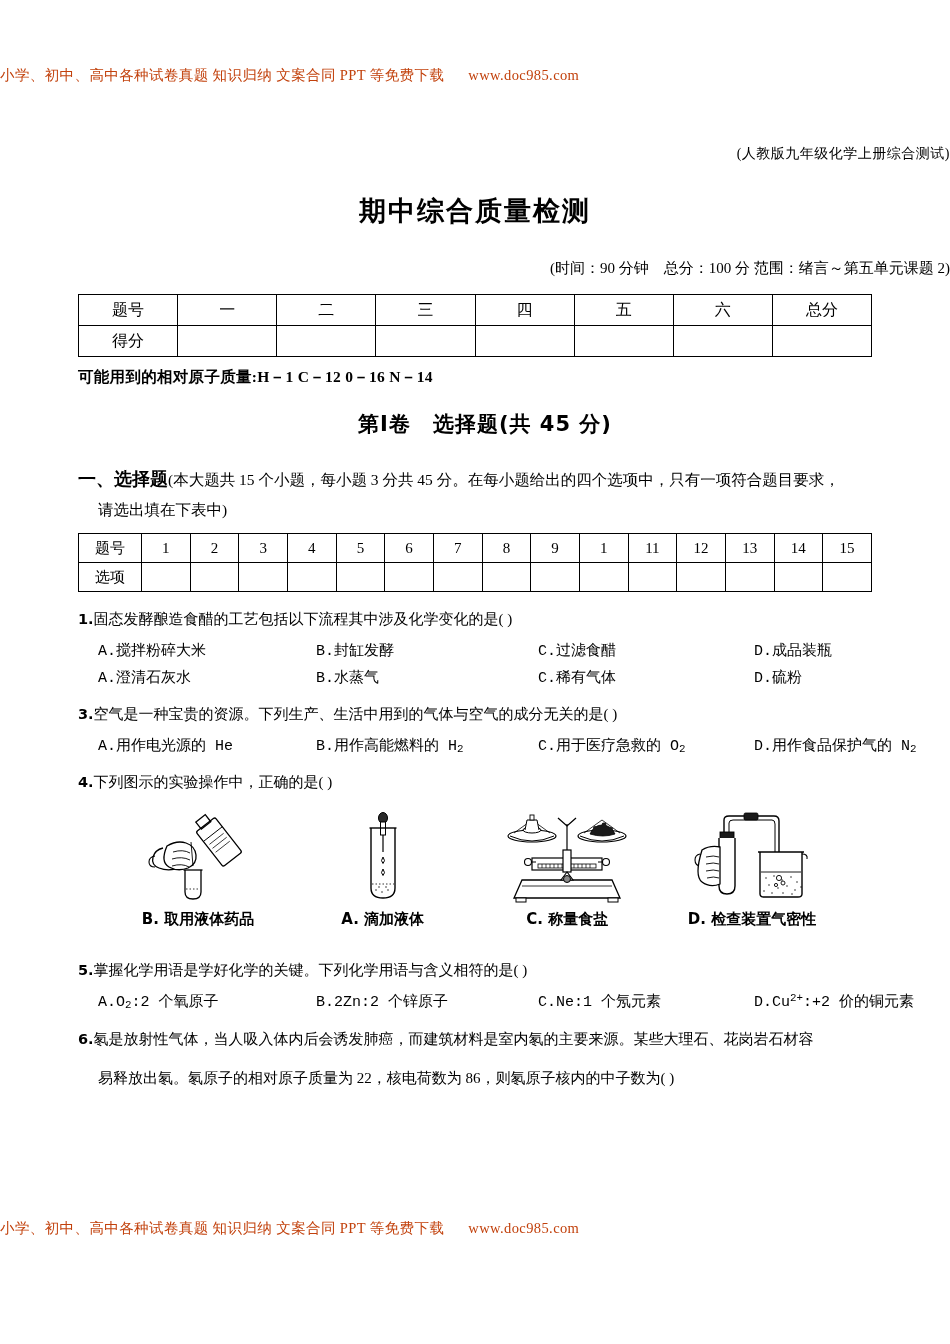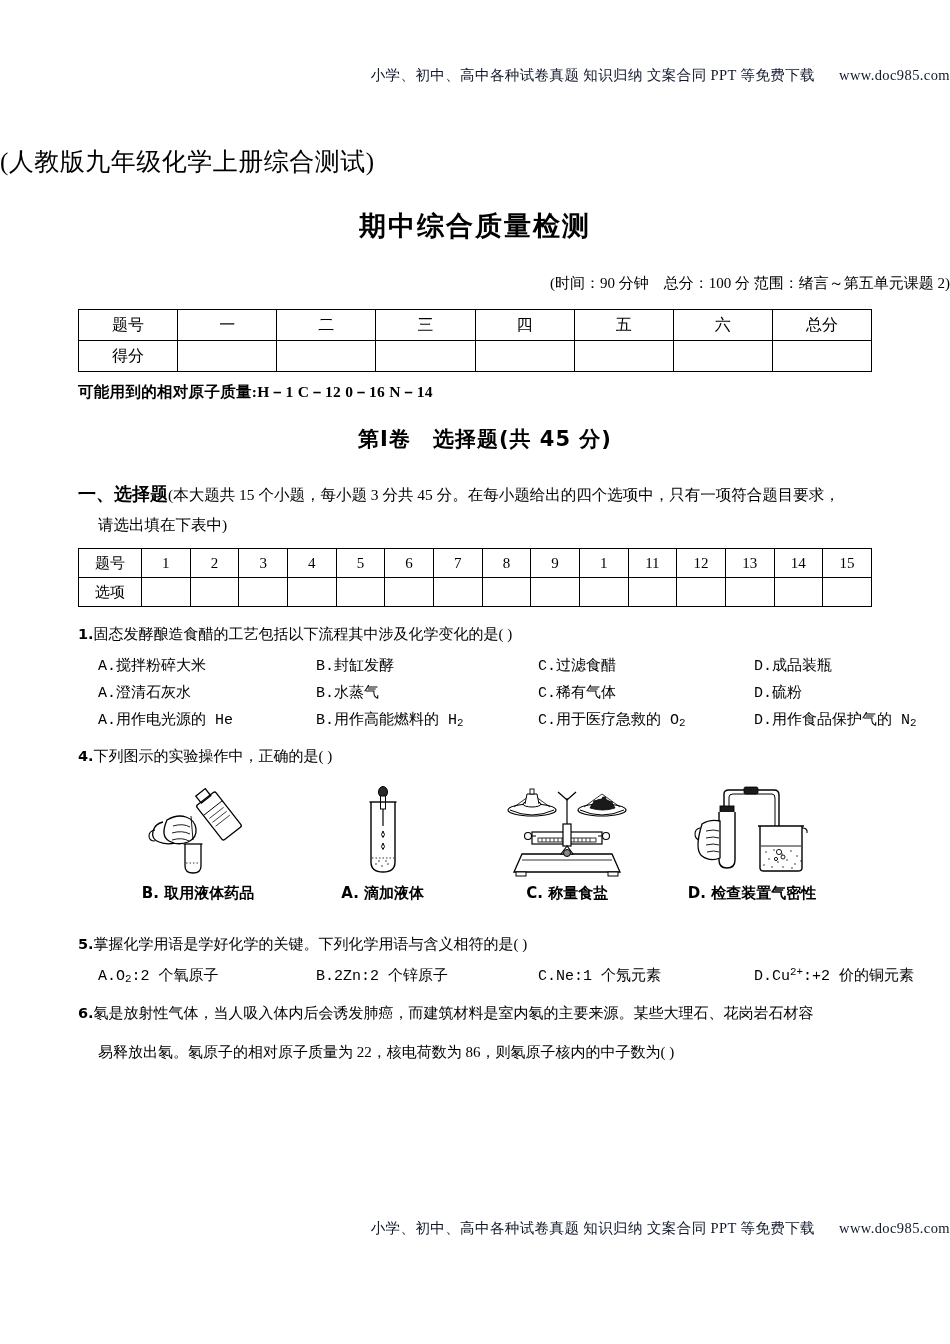--- a/index.html
+++ b/index.html
@@ -16,39 +16,39 @@
     overflow: hidden;
   }
   .page {
     width: 950px;
     height: 1344px;
     padding: 0;
     box-sizing: border-box;
     position: relative;
   }
   .watermark {
-    text-align: right;
+    text-align: left;
     font-size: 14.5px;
-    color: #0f172a;
+    color: #c2410c;
     letter-spacing: 0.4px;
     font-family: "Liberation Serif", serif;
   }
   .watermark-top { padding-top: 66px; }
   .watermark-bottom {
     position: absolute;
     left: 0; right: 0;
     top: 1219px;
   }
   .wm-url {
     font-family: "Liberation Serif", serif;
     margin-left: 24px;
   }
   .title-paren {
-    text-align: left;
-    font-size: 25px;
+    text-align: right;
+    font-size: 14px;
     margin-top: 60px;
     letter-spacing: 0.5px;
   }
   .title-main {
     text-align: center;
     font-size: 27px;
     font-weight: bold;
     margin-top: 30px;
     letter-spacing: 2px;
     font-family: "DejaVu Sans", "Liberation Sans", sans-serif;
@@ -269,20 +269,23 @@
     <div class="opt-d">D.成品装瓶</div>
   </div>
 
   <div class="opts">
     <div class="opt-a">A.澄清石灰水</div>
     <div class="opt-b">B.水蒸气</div>
     <div class="opt-c">C.稀有气体</div>
     <div class="opt-d">D.硫粉</div>
   </div>
 
+  <div class="q">
+    <span class="num">3.</span><span class="q-body">空气是一种宝贵的资源。下列生产、生活中用到的气体与空气的成分无关的是( )</span>
+  </div>
   <div class="opts">
     <div class="opt-a"><span>A.用作电光源的 He</span><sub></sub><span></span></div>
     <div class="opt-b"><span>B.用作高能燃料的 H</span><sub>2</sub><span></span></div>
     <div class="opt-c"><span>C.用于医疗急救的 O</span><sub>2</sub><span></span></div>
     <div class="opt-d"><span>D.用作食品保护气的 N</span><sub>2</sub><span></span></div>
   </div>
 
   <div class="q">
     <span class="num">4.</span><span class="q-body">下列图示的实验操作中，正确的是( )</span>
   </div>

